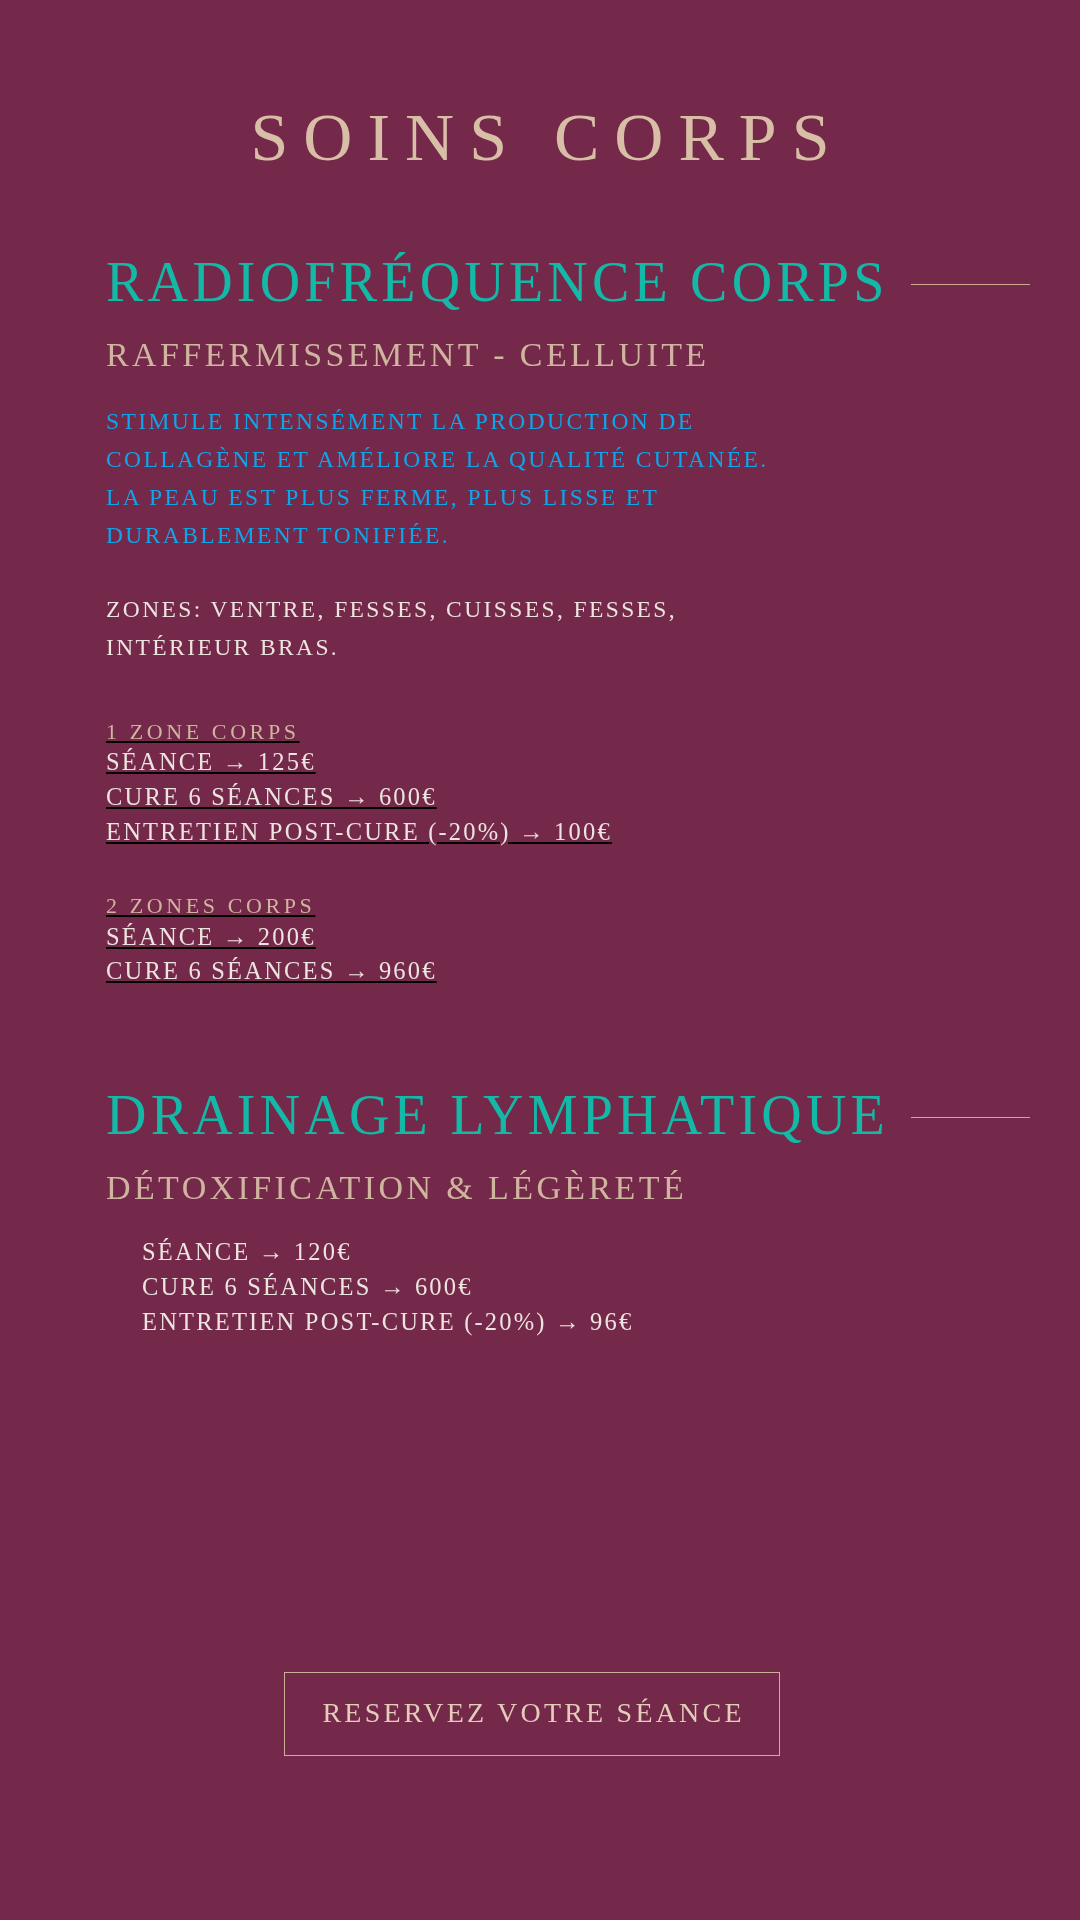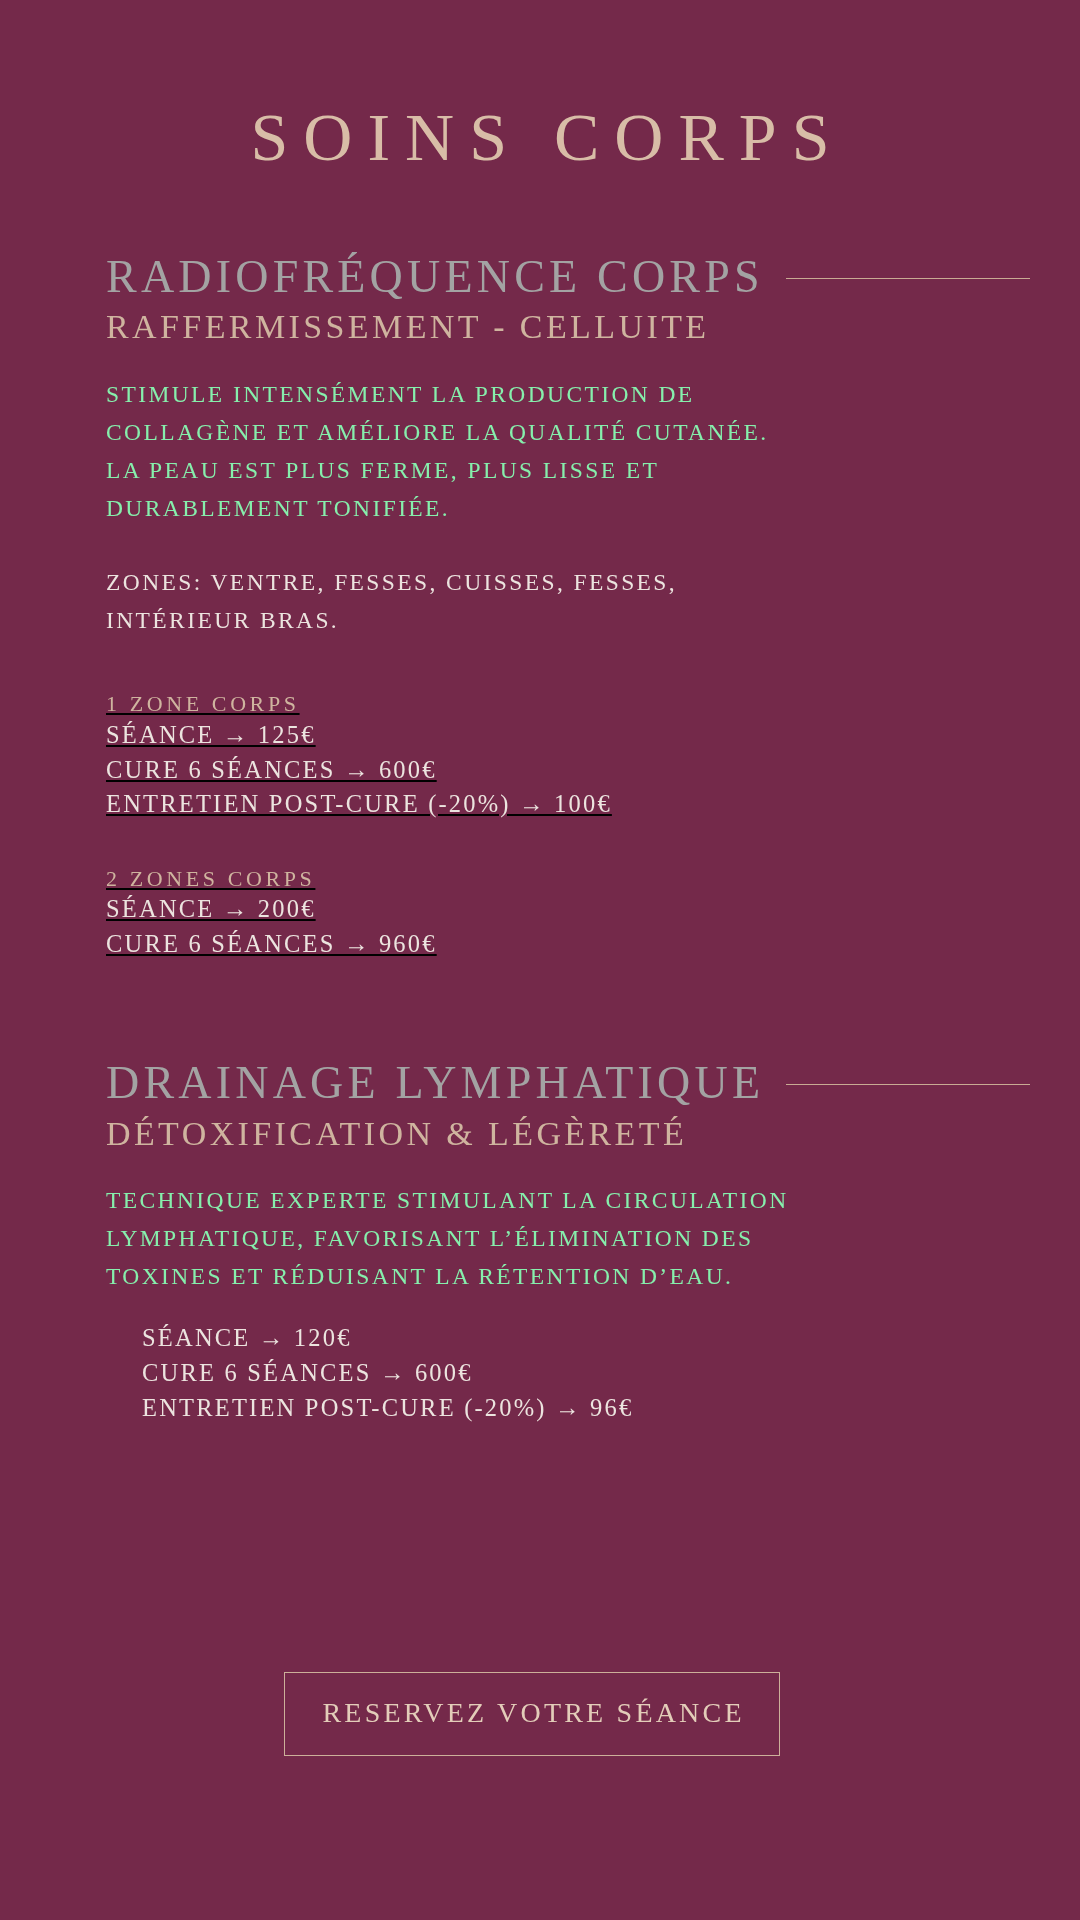--- a/index.html
+++ b/index.html
@@ -47,45 +47,45 @@
     margin-top: 95px;
   }
 
   .section-head {
     display: flex;
     align-items: center;
     gap: 22px;
     padding-right: 50px;
   }
   .section-title {
-    color: #a3a3a3;
-    font-size: 46px;
+    color: #14b8a6;
+    font-size: 56px;
     letter-spacing: 4.2px;
     line-height: 1.12;
     white-space: nowrap;
     font-weight: 400;
   }
   .head-rule {
     flex: 1;
     height: 1px;
     background: #c9ab94;
     margin-top: 4px;
     min-width: 40px;
   }
   .section-sub {
     color: #cfb49f;
     font-size: 34px;
     letter-spacing: 3.4px;
     line-height: 1.25;
-    margin-top: 4px;
+    margin-top: 20px;
     font-weight: 400;
   }
 
   .section-desc {
-    color: #86efac;
+    color: #0ea5e9;
     font-size: 23.5px;
     letter-spacing: 2.4px;
     line-height: 1.62;
     margin-top: 26px;
     max-width: 790px;
     white-space: pre-line;
   }
   .section-zones {
     color: #ece4df;
     font-size: 23.5px;
@@ -191,23 +191,20 @@
         </div>
       </div>
     </div>
 
     <div class="section">
       <div class="section-head">
         <div class="section-title">DRAINAGE LYMPHATIQUE</div>
         <div class="head-rule"></div>
       </div>
       <div class="section-sub">DÉTOXIFICATION &amp; LÉGÈRETÉ</div>
-      <div class="section-desc">TECHNIQUE EXPERTE STIMULANT LA CIRCULATION
-LYMPHATIQUE, FAVORISANT L’ÉLIMINATION DES
-TOXINES ET RÉDUISANT LA RÉTENTION D’EAU.</div>
 
       <div class="price-lines prices-plain">
         <div class="price-line">SÉANCE → 120€</div>
         <div class="price-line">CURE 6 SÉANCES → 600€</div>
         <div class="price-line">ENTRETIEN POST-CURE (-20%) → 96€</div>
       </div>
     </div>
 
   </div>
 

